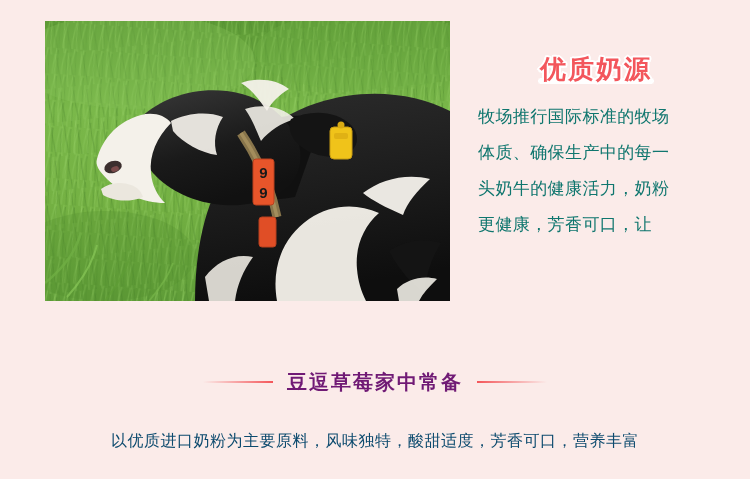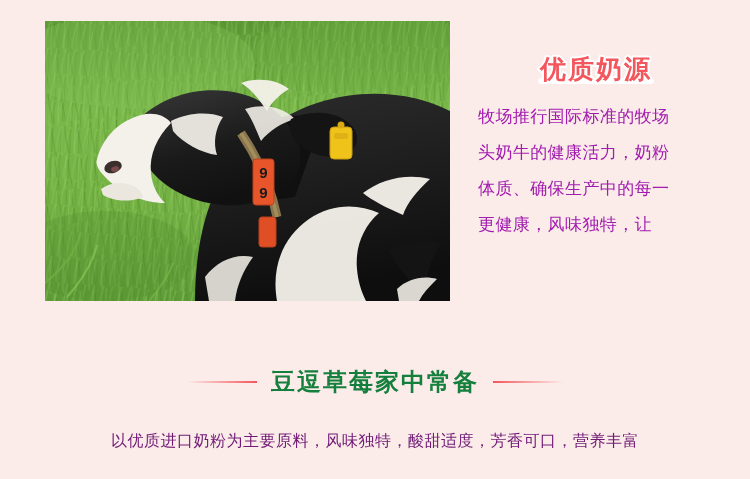--- a/index.html
+++ b/index.html
@@ -71,21 +71,21 @@
     text-decoration: underline;
   }
 
   #milk-source-body {
     margin: 0;
     padding: 0;
     list-style: none;
   }
   #milk-source-body li {
     font-size: 17px;
-    color: #a21caf;
+    color: #0f766e;
     line-height: 36px;
     letter-spacing: 0.4px;
     white-space: nowrap;
   }
 
   
   #headline-band {
     position: absolute;
     left: 0;
     top: 358px;
@@ -102,37 +102,37 @@
   }
   #rule-left {
     background: linear-gradient(to right, rgba(244,86,90,0) 0%, #f4565a 100%);
     margin-right: 14px;
   }
   #rule-right {
     background: linear-gradient(to left, rgba(244,86,90,0) 0%, #f4565a 100%);
     margin-left: 14px;
   }
   #headline-text {
-    font-size: 24px;
+    font-size: 20px;
     font-weight: bold;
-    color: #15803d;
+    color: #701a75;
     letter-spacing: 2px;
     line-height: 1;
     white-space: nowrap;
   }
 
   
   #sub-caption {
     position: absolute;
     left: 0;
     top: 428px;
     width: 750px;
     text-align: center;
     font-size: 16px;
-    color: #701a75;
+    color: #0c4a6e;
     letter-spacing: 0.5px;
     line-height: 1.6;
     white-space: nowrap;
   }
 </style>
 </head>
 <body>
 
 <div id="page">
 
@@ -223,23 +223,23 @@
         <path d="M22 276 C40 256 48 240 52 224" stroke="#85c455" stroke-width="2" fill="none" opacity="0.75"></path>
         <path d="M60 280 C74 262 82 248 86 232" stroke="#5e9c35" stroke-width="2" fill="none" opacity="0.7"></path>
         <path d="M104 280 C116 266 124 254 128 242" stroke="#7cbb4c" stroke-width="1.8" fill="none" opacity="0.6"></path>
       </svg>
     </div>
 
     <div id="milk-source-block">
       <h2 id="milk-source-title">优质奶源</h2>
       <ul id="milk-source-body">
         <li>牧场推行国际标准的牧场</li>
+        <li>体质、确保生产中的每一</li>
         <li>头奶牛的健康活力，奶粉</li>
-        <li>体质、确保生产中的每一</li>
-        <li>更健康，风味独特，让</li>
+        <li>更健康，芳香可口，让</li>
       </ul>
     </div>
   </div>
 
   <div id="headline-band">
     <span class="rule" id="rule-left"></span>
     <span id="headline-text">豆逗草莓家中常备</span>
     <span class="rule" id="rule-right"></span>
   </div>
 

